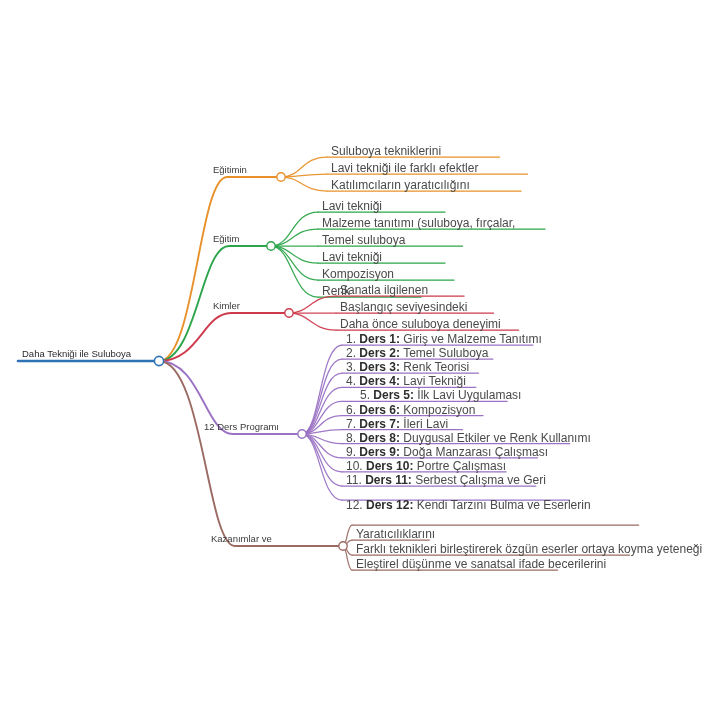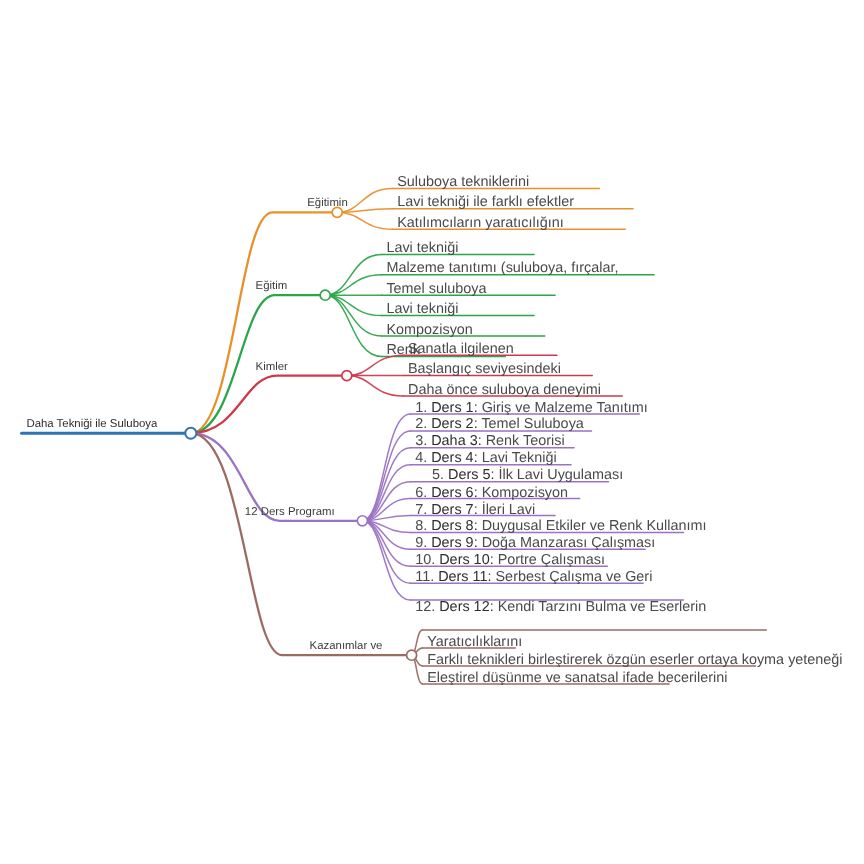--- a/index.html
+++ b/index.html
@@ -4,21 +4,21 @@
 <style>
   html,body{margin:0;padding:0;background:#ffffff;}
   body{width:720px;height:720px;overflow:hidden;
        font-family:"Liberation Sans","DejaVu Sans",sans-serif;}
   #stage{position:relative;width:720px;height:720px;background:#fff;}
   #wires{position:absolute;left:0;top:0;width:720px;height:720px;}
   .lbl{position:absolute;white-space:nowrap;color:#3b3b3b;font-size:9px;line-height:11px;}
   .root-lbl{font-size:9.5px;color:#2b2b2b;}
   .br-lbl{font-size:9.5px;color:#3a3a3a;}
   .kid{font-size:12px;color:#4a4a4a;}
-  .kid b{font-weight:normal;color:#2e2e2e;}
+  .kid b{font-weight:bold;color:#2e2e2e;}
   .num{color:#4a4a4a;}
 </style>
 </head>
 <body>
 
 <div id="stage">
   <svg id="wires" viewBox="0 0 720 720">
       <path d="M 18 361 L 159 361" stroke="#2E74B5" stroke-width="2.6" fill="none" stroke-linecap="round"></path>
       <path d="M 159 361 C 195 361 199 177 227 177 L 281 177" stroke="#E8912A" stroke-width="1.9" fill="none" stroke-linecap="round"></path>
       <path d="M 281 177 C 301.7 177 301.7 157 327 157" stroke="#E8912A" stroke-width="1.25" fill="none" stroke-linecap="round" opacity="0.95"></path>
@@ -82,45 +82,45 @@
       <path d="M 343 546 C 347.05 546 347.05 540 352 540" stroke="#9B6B63" stroke-width="1.25" fill="none" stroke-linecap="round" opacity="0.95"></path>
       <path d="M 352 540 L 429.359375 540" stroke="#9B6B63" stroke-width="1.25" fill="none" stroke-linecap="round"></path>
       <path d="M 343 546 C 347.05 546 347.05 555 352 555" stroke="#9B6B63" stroke-width="1.25" fill="none" stroke-linecap="round" opacity="0.95"></path>
       <path d="M 352 555 L 629.609375 555" stroke="#9B6B63" stroke-width="1.25" fill="none" stroke-linecap="round"></path>
       <path d="M 343 546 C 347.05 546 347.05 570 352 570" stroke="#9B6B63" stroke-width="1.25" fill="none" stroke-linecap="round" opacity="0.95"></path>
       <path d="M 352 570 L 557.609375 570" stroke="#9B6B63" stroke-width="1.25" fill="none" stroke-linecap="round"></path>
       <circle cx="343" cy="546" r="4.2" fill="#ffffff" stroke="#9B6B63" stroke-width="1.4"></circle>
       <circle cx="159" cy="361" r="4.6" fill="#ffffff" stroke="#2E74B5" stroke-width="1.6"></circle>
     </svg>
 <div class="lbl root-lbl" style="left: 22px; top: 348px;">Daha Tekniği ile Suluboya</div>
-    <div class="lbl br-lbl" style="left: 213px; top: 164px; margin-left: 43px;">Eğitimin</div>
+    <div class="lbl br-lbl" style="left: 213px; top: 164px;">Eğitimin</div>
     <div class="lbl kid" style="left: 331px; top: 146px;">Suluboya tekniklerini</div>
     <div class="lbl kid" style="left: 331px; top: 163px;">Lavi tekniği ile farklı efektler</div>
     <div class="lbl kid" style="left: 331px; top: 180px;">Katılımcıların yaratıcılığını</div>
     <div class="lbl br-lbl" style="left: 213px; top: 233px;">Eğitim</div>
     <div class="lbl kid" style="left: 322px; top: 201px;">Lavi tekniği</div>
     <div class="lbl kid" style="left: 322px; top: 218px;">Malzeme tanıtımı (suluboya, fırçalar,</div>
     <div class="lbl kid" style="left: 322px; top: 235px;">Temel suluboya</div>
     <div class="lbl kid" style="left: 322px; top: 252px;">Lavi tekniği</div>
     <div class="lbl kid" style="left: 322px; top: 269px;">Kompozisyon</div>
     <div class="lbl kid" style="left: 322px; top: 286px;">Renk</div>
     <div class="lbl br-lbl" style="left: 213px; top: 300px;">Kimler</div>
     <div class="lbl kid" style="left: 340px; top: 285px;">Sanatla ilgilenen</div>
     <div class="lbl kid" style="left: 340px; top: 302px;">Başlangıç seviyesindeki</div>
     <div class="lbl kid" style="left: 340px; top: 319px;">Daha önce suluboya deneyimi</div>
     <div class="lbl br-lbl" style="left: 204px; top: 421px;">12 Ders Programı</div>
     <div class="lbl kid" style="left: 346px; top: 334px;"><span><span class="num">1. </span><b>Ders 1:</b> Giriş ve Malzeme Tanıtımı</span></div>
     <div class="lbl kid" style="left: 346px; top: 348.1px;"><span><span class="num">2. </span><b>Ders 2:</b> Temel Suluboya</span></div>
-    <div class="lbl kid" style="left: 346px; top: 362.2px;"><span><span class="num">3. </span><b>Daha 3:</b> Renk Teorisi</span></div>
+    <div class="lbl kid" style="left: 346px; top: 362.2px;"><span><span class="num">3. </span><b>Ders 3:</b> Renk Teorisi</span></div>
     <div class="lbl kid" style="left: 346px; top: 376.3px;"><span><span class="num">4. </span><b>Ders 4:</b> Lavi Tekniği</span></div>
     <div class="lbl kid" style="left: 360px; top: 390.4px;"><span><span class="num">5. </span><b>Ders 5:</b> İlk Lavi Uygulaması</span></div>
     <div class="lbl kid" style="left: 346px; top: 404.5px;"><span><span class="num">6. </span><b>Ders 6:</b> Kompozisyon</span></div>
     <div class="lbl kid" style="left: 346px; top: 418.6px;"><span><span class="num">7. </span><b>Ders 7:</b> İleri Lavi</span></div>
     <div class="lbl kid" style="left: 346px; top: 432.7px;"><span><span class="num">8. </span><b>Ders 8:</b> Duygusal Etkiler ve Renk Kullanımı</span></div>
     <div class="lbl kid" style="left: 346px; top: 446.8px;"><span><span class="num">9. </span><b>Ders 9:</b> Doğa Manzarası Çalışması</span></div>
     <div class="lbl kid" style="left: 346px; top: 460.9px;"><span><span class="num">10. </span><b>Ders 10:</b> Portre Çalışması</span></div>
     <div class="lbl kid" style="left: 346px; top: 475px;"><span><span class="num">11. </span><b>Ders 11:</b> Serbest Çalışma ve Geri</span></div>
     <div class="lbl kid" style="left: 346px; top: 500px;"><span><span class="num">12. </span><b>Ders 12:</b> Kendi Tarzını Bulma ve Eserlerin</span></div>
-    <div class="lbl br-lbl" style="left: 211px; top: 533px; margin-left: 47px;">Kazanımlar ve</div>
+    <div class="lbl br-lbl" style="left: 211px; top: 533px;">Kazanımlar ve</div>
     <div class="lbl kid" style="left: 356px; top: 529px;">Yaratıcılıklarını</div>
     <div class="lbl kid" style="left: 356px; top: 544px;">Farklı teknikleri birleştirerek özgün eserler ortaya koyma yeteneği</div>
     <div class="lbl kid" style="left: 356px; top: 559px;">Eleştirel düşünme ve sanatsal ifade becerilerini</div>
   </div>
 
 </body></html>

